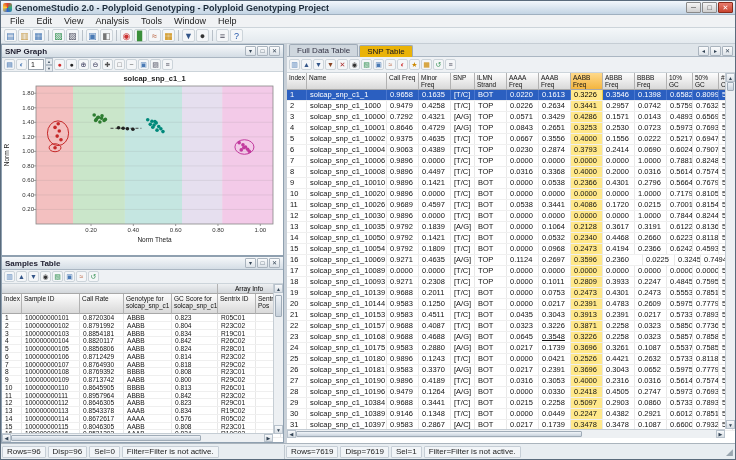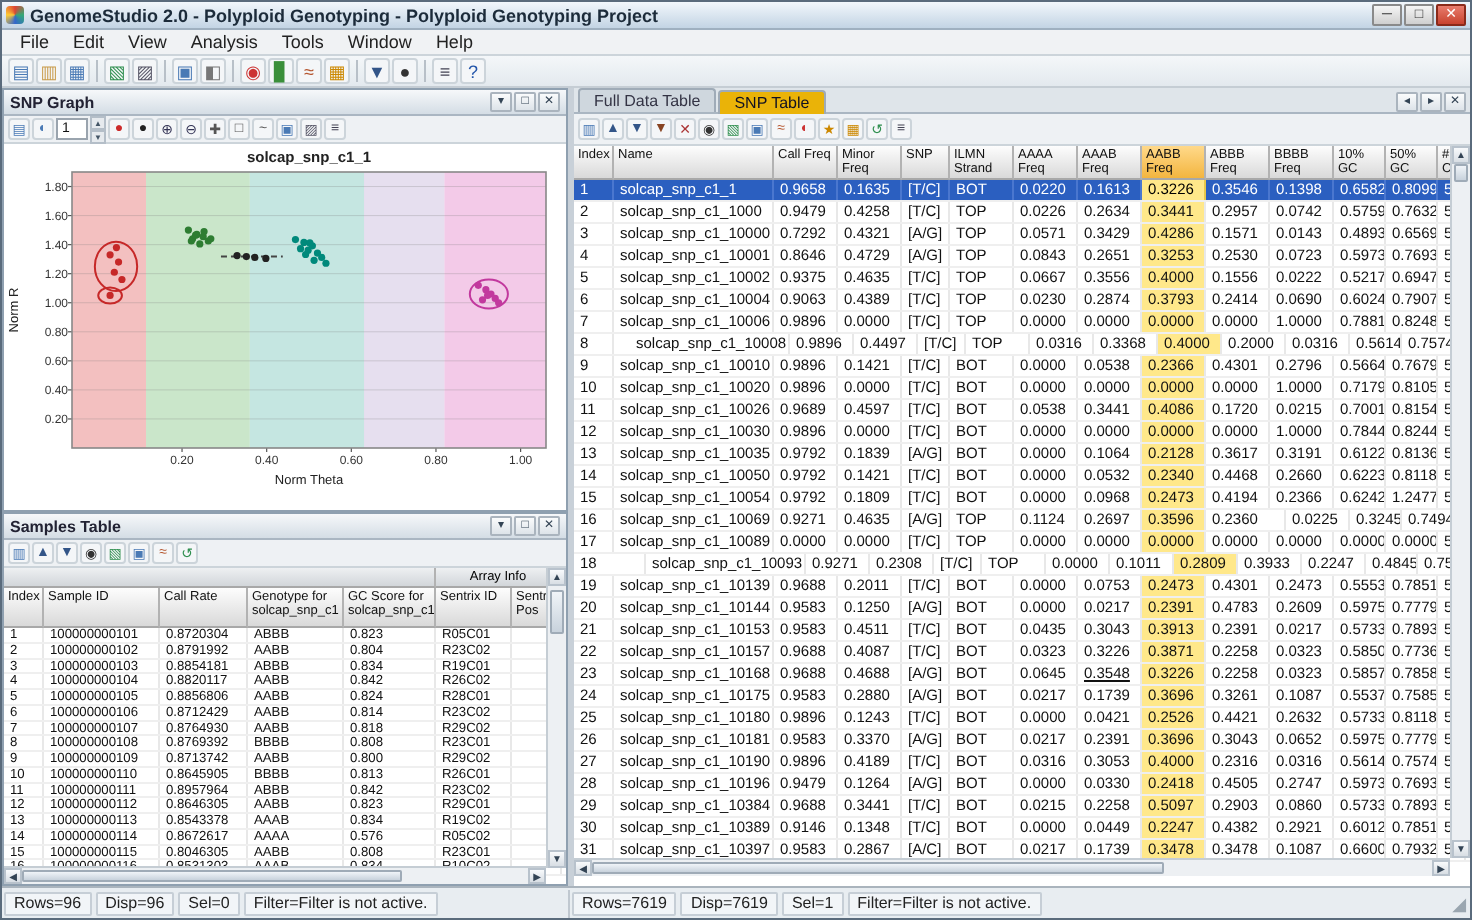--- a/index.html
+++ b/index.html
@@ -592,21 +592,21 @@
               <div class="c" style="width: 32px;">0.0000</div>
               <div class="c hl" style="width: 32px;">0.0000</div>
               <div class="c" style="width: 32px;">0.0000</div>
               <div class="c" style="width: 32px;">1.0000</div>
               <div class="c" style="width: 26px;">0.7881</div>
               <div class="c" style="width: 26px;">0.8248</div>
               <div class="c" style="width: 14px;">5</div>
             </div>
             <div class="row snprow">
               <div class="c" style="width: 20px;">8</div>
-              <div class="c" style="width: 80px; margin-left: 8px;">solcap_snp_c1_10008</div>
+              <div class="c" style="width: 80px;">solcap_snp_c1_10008</div>
               <div class="c" style="width: 32px;">0.9896</div>
               <div class="c" style="width: 32px;">0.4497</div>
               <div class="c" style="width: 24px;">[T/C]</div>
               <div class="c" style="width: 32px;">TOP</div>
               <div class="c" style="width: 32px;">0.0316</div>
               <div class="c" style="width: 32px;">0.3368</div>
               <div class="c hl" style="width: 32px;">0.4000</div>
               <div class="c" style="width: 32px;">0.2000</div>
               <div class="c" style="width: 32px;">0.0316</div>
               <div class="c" style="width: 26px;">0.5614</div>
@@ -715,21 +715,21 @@
               <div class="c" style="width: 32px;">0.9792</div>
               <div class="c" style="width: 32px;">0.1809</div>
               <div class="c" style="width: 24px;">[T/C]</div>
               <div class="c" style="width: 32px;">BOT</div>
               <div class="c" style="width: 32px;">0.0000</div>
               <div class="c" style="width: 32px;">0.0968</div>
               <div class="c hl" style="width: 32px;">0.2473</div>
               <div class="c" style="width: 32px;">0.4194</div>
               <div class="c" style="width: 32px;">0.2366</div>
               <div class="c" style="width: 26px;">0.6242</div>
-              <div class="c" style="width: 26px;">1.2477</div>
+              <div class="c" style="width: 26px;">0.4593</div>
               <div class="c" style="width: 14px;">5</div>
             </div>
             <div class="row snprow">
               <div class="c" style="width: 20px;">16</div>
               <div class="c" style="width: 80px;">solcap_snp_c1_10069</div>
               <div class="c" style="width: 32px;">0.9271</div>
               <div class="c" style="width: 32px;">0.4635</div>
               <div class="c" style="width: 24px;">[A/G]</div>
               <div class="c" style="width: 32px;">TOP</div>
               <div class="c" style="width: 32px;">0.1124</div>
@@ -751,21 +751,21 @@
               <div class="c" style="width: 32px;">0.0000</div>
               <div class="c" style="width: 32px;">0.0000</div>
               <div class="c hl" style="width: 32px;">0.0000</div>
               <div class="c" style="width: 32px;">0.0000</div>
               <div class="c" style="width: 32px;">0.0000</div>
               <div class="c" style="width: 26px;">0.0000</div>
               <div class="c" style="width: 26px;">0.0000</div>
               <div class="c" style="width: 14px;">5</div>
             </div>
             <div class="row snprow">
-              <div class="c" style="width: 36px;">18</div>
+              <div class="c" style="width: 20px;">18</div>
               <div class="c" style="width: 80px;">solcap_snp_c1_10093</div>
               <div class="c" style="width: 32px;">0.9271</div>
               <div class="c" style="width: 32px;">0.2308</div>
               <div class="c" style="width: 24px;">[T/C]</div>
               <div class="c" style="width: 32px;">TOP</div>
               <div class="c" style="width: 32px;">0.0000</div>
               <div class="c" style="width: 32px;">0.1011</div>
               <div class="c hl" style="width: 32px;">0.2809</div>
               <div class="c" style="width: 32px;">0.3933</div>
               <div class="c" style="width: 32px;">0.2247</div>

